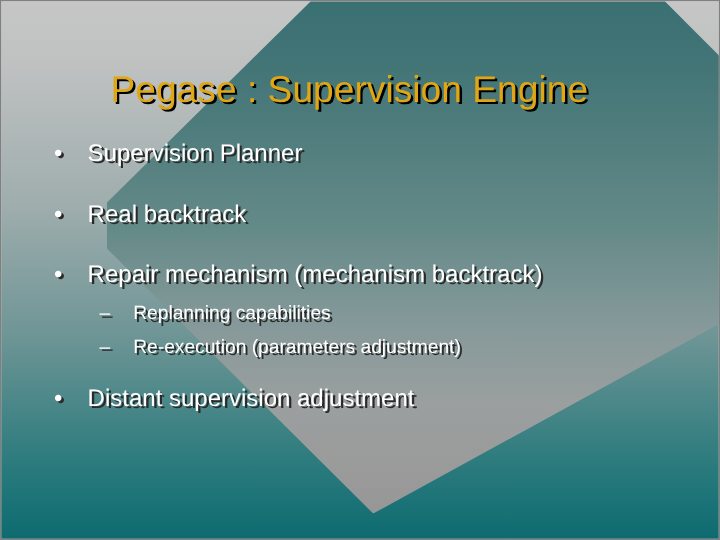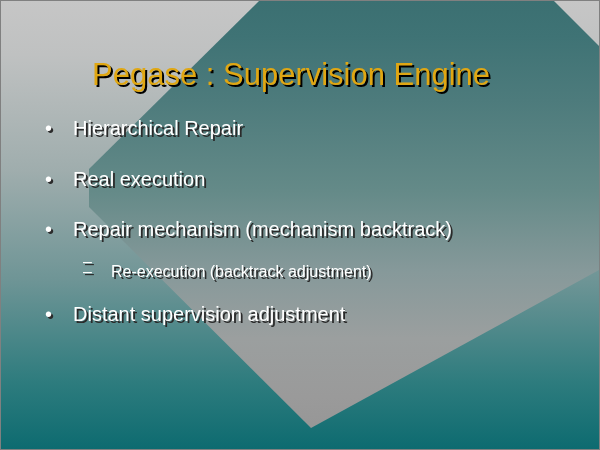--- a/index.html
+++ b/index.html
@@ -128,48 +128,49 @@
   <div id="rhombus"></div>
 
   <div id="content">
 
     <div class="title">Pegase : Supervision Engine</div>
 
     <div class="bullets">
 
       <div class="bullet-l1">
         <span class="marker">•</span>
-        <span>Hierarchical Repair</span>
+        <span>Supervision Planner</span>
       </div>
 
       <div class="sp-1"></div>
 
       <div class="bullet-l1">
         <span class="marker">•</span>
-        <span>Real execution</span>
+        <span>Real backtrack</span>
       </div>
 
       <div class="sp-2"></div>
 
       <div class="bullet-l1">
         <span class="marker">•</span>
         <span>Repair mechanism (mechanism backtrack)</span>
       </div>
 
       <div class="sp-3"></div>
 
       <div class="bullet-l2">
         <span class="marker">–</span>
+        <span>Replanning capabilities</span>
       </div>
 
       <div class="sp-4"></div>
 
       <div class="bullet-l2">
         <span class="marker">–</span>
-        <span>Re-execution (backtrack adjustment)</span>
+        <span>Re-execution (parameters adjustment)</span>
       </div>
 
       <div class="sp-5"></div>
 
       <div class="bullet-l1">
         <span class="marker">•</span>
         <span>Distant supervision adjustment</span>
       </div>
 
     </div>

